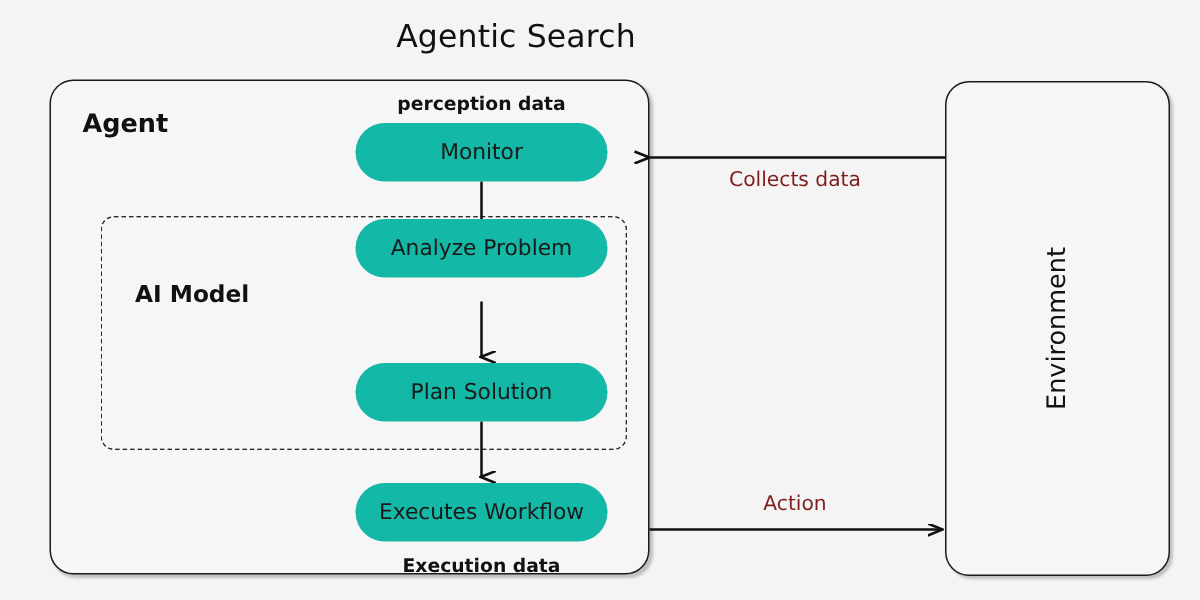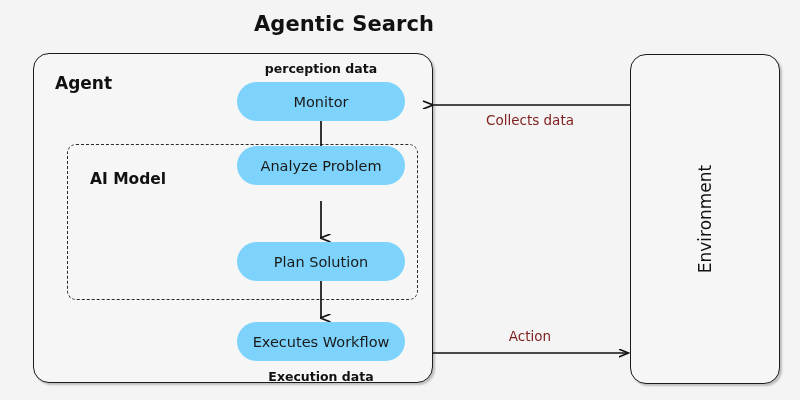--- a/index.html
+++ b/index.html
@@ -28,21 +28,21 @@
   }
   .abs { position: absolute; }
 
   
   #diagram-title {
     left: 0;
     top: 12px;
     width: 688px;
     text-align: center;
     font-size: 21px;
-    font-weight: bold;
+    font-weight: normal;
     letter-spacing: 0.1px;
   }
 
   
   #agent-box {
     left: 33px;
     top: 53px;
     width: 400px;
     height: 330px;
     border: 1.6px solid #1b1b1b;
@@ -64,38 +64,38 @@
     top: 144px;
     width: 351px;
     height: 156px;
     border: 1.5px dashed #2a2a2a;
     border-radius: 9px;
     box-sizing: border-box;
     background: transparent;
   }
   #ai-model-label {
     left: 90px;
-    top: 170px;
+    top: 187px;
     font-size: 15.5px;
     font-weight: bold;
   }
 
   
   .layer-caption {
     font-size: 12.5px;
     font-weight: bold;
     text-align: center;
     width: 200px;
   }
   #perception-layer-label { left: 221px; top: 61px; }
   #execution-layer-label  { left: 221px; top: 369px; }
 
   
   .node-pill {
-    background: #7dd3fc;
+    background: #14b8a6;
     border-radius: 20px;
     display: flex;
     align-items: center;
     justify-content: center;
     font-size: 14.5px;
     color: #1a1a1a;
     box-sizing: border-box;
     left: 237px;
     width: 168px;
     height: 39px;

